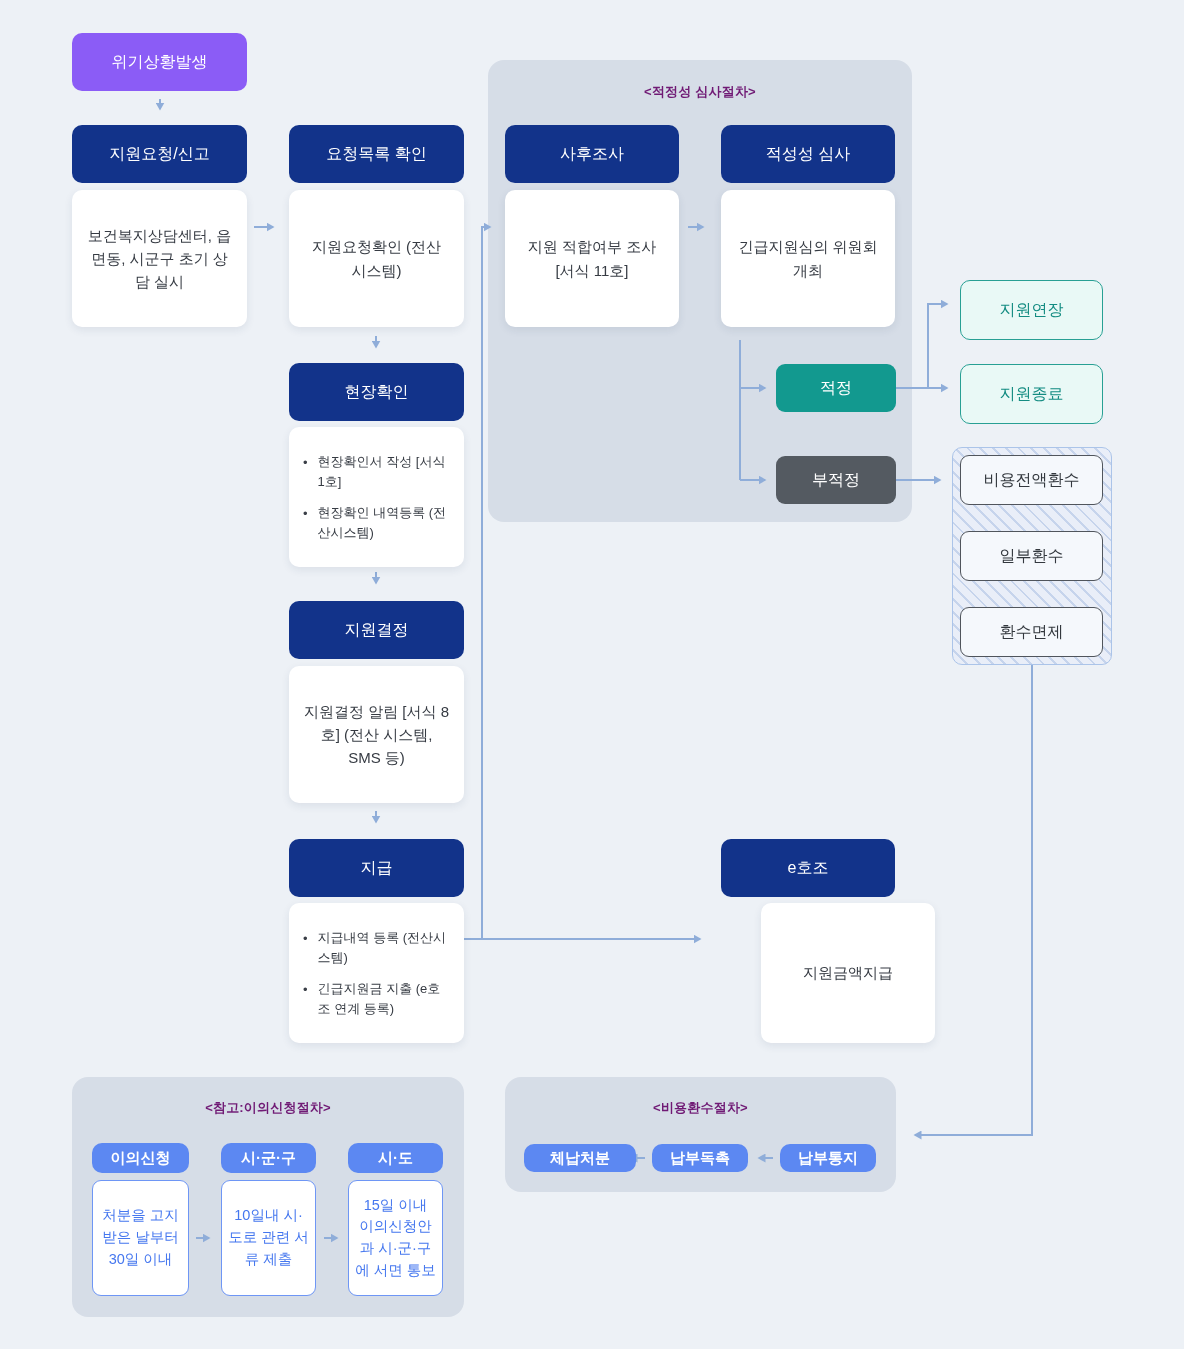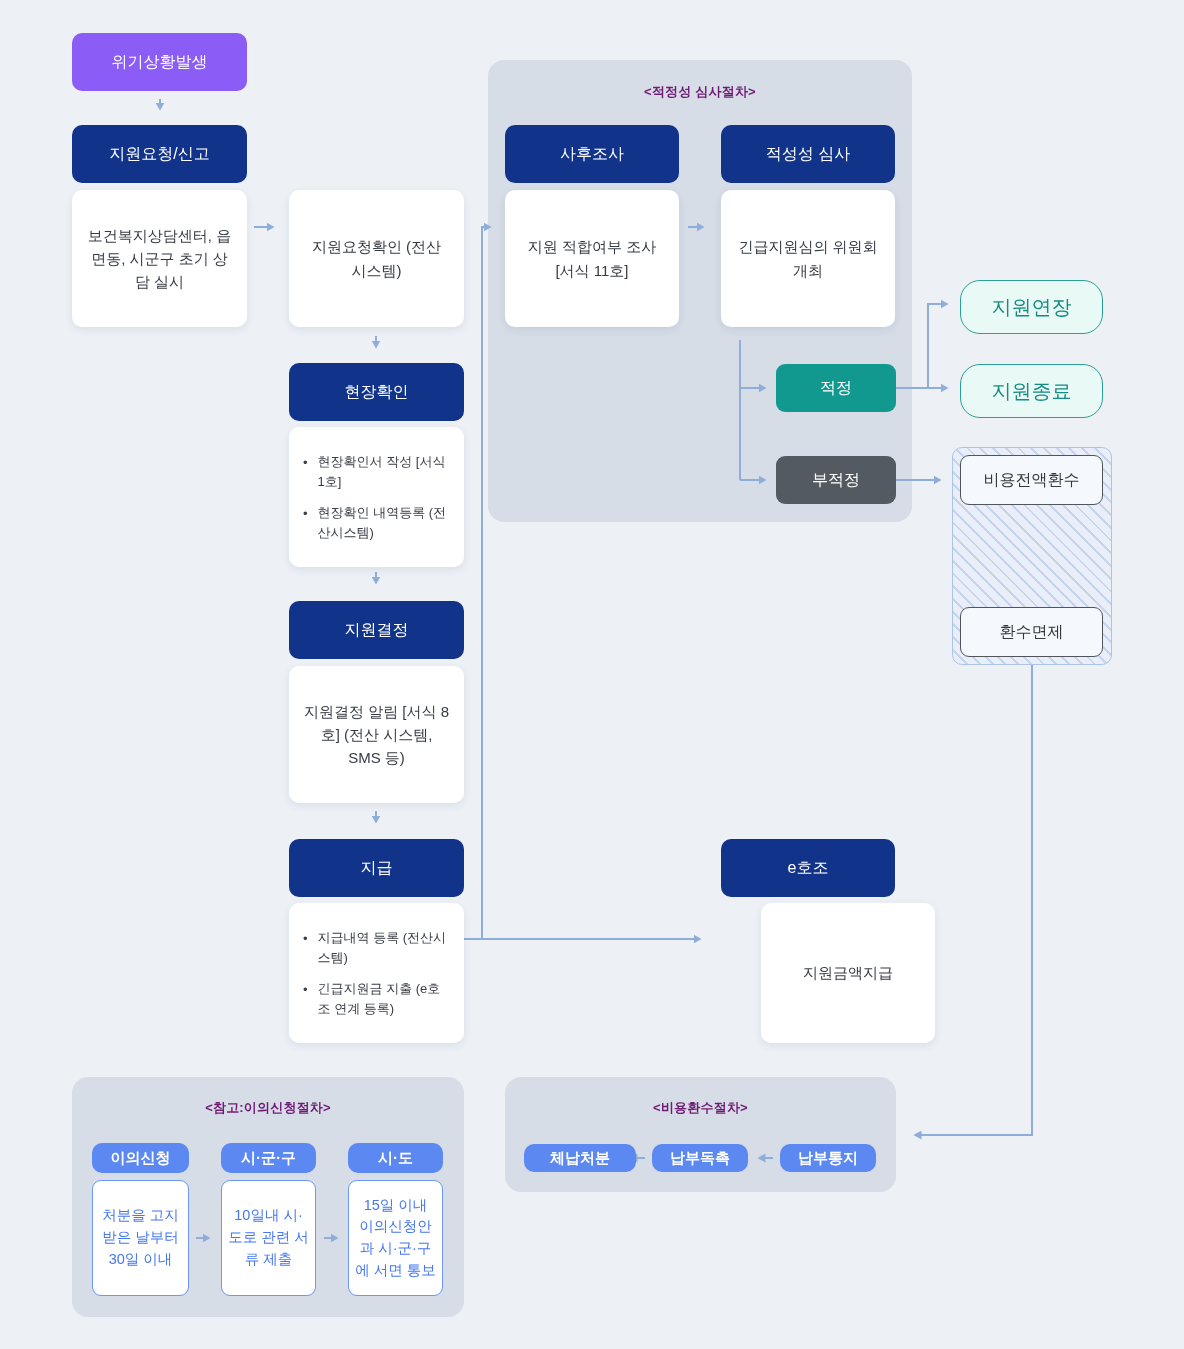--- a/index.html
+++ b/index.html
@@ -38,24 +38,24 @@
   }
   .bullet-text{font-size:13px;color:#363b43;line-height:1.5;text-align:left;}
   .chip{
     position:absolute;width:120px;height:48px;border-radius:9px;
     display:flex;align-items:center;justify-content:center;
     color:#fff;font-size:16px;
   }
   .chip.teal{background:#12998f;}
   .chip.gray{background:#545a61;}
   .mint-box{
-    position:absolute;width:143px;height:54px;border-radius:20px;
+    position:absolute;width:143px;height:60px;border-radius:10px;
     background:#e9f9f6;border:1.5px solid #28a094;box-sizing:border-box;
     display:flex;align-items:center;justify-content:center;
-    color:#148c82;font-size:20px;font-weight:500;
+    color:#148c82;font-size:16px;font-weight:500;
   }
   .hatch-panel{
     position:absolute;left:952px;top:447px;width:160px;height:218px;
     border-radius:10px;border:1px solid #abc4e9;box-sizing:border-box;
     background-color:#e9eef8;
     background-image:repeating-linear-gradient(45deg,#c6d4ec 0,#c6d4ec 2px,rgba(0,0,0,0) 2px,rgba(0,0,0,0) 9px);
   }
   .recovery-box{
     position:absolute;width:143px;height:50px;border-radius:9px;
     background:#f5f8fc;border:1.5px solid #50555c;box-sizing:border-box;
@@ -122,20 +122,21 @@
       <path d="M645,1158 H631" marker-end="url(#arr)"></path>
       <path d="M773,1158 H759" marker-end="url(#arr)"></path>
     </g>
   </svg>
 
   <div class="hdr bright" style="left:72px;top:33px;">위기상황발생</div>
 
   <div class="hdr navy" style="left:72px;top:125px;">지원요청/신고</div>
   <div class="body-box" style="left:72px;top:190px;height:137px;">보건복지상담센터, 읍면동, 시군구 초기 상담 실시</div>
 
+  <div class="hdr navy" style="left:289px;top:125px;">요청목록 확인</div>
   <div class="body-box" style="left:289px;top:190px;height:137px;">지원요청확인 (전산 시스템)</div>
 
   <div class="hdr navy" style="left:289px;top:363px;">현장확인</div>
   <div class="bullet-box" style="left:289px;top:427px;height:140px;">
     <div class="bullet-row">
       <span class="bullet-dot">•</span>
       <span class="bullet-text">현장확인서 작성 [서식1호]</span>
     </div>
     <div class="bullet-row">
       <span class="bullet-dot">•</span>
@@ -164,20 +165,21 @@
   <div class="hdr navy" style="left:721px;top:125px;width:174px;">적성성 심사</div>
   <div class="body-box" style="left:721px;top:190px;width:174px;height:137px;">긴급지원심의 위원회 개최</div>
 
   <div class="chip teal" style="left:776px;top:364px;">적정</div>
   <div class="chip gray" style="left:776px;top:456px;">부적정</div>
 
   <div class="mint-box" style="left:960px;top:280px;">지원연장</div>
   <div class="mint-box" style="left:960px;top:364px;">지원종료</div>
 
   <div class="recovery-box" style="left:960px;top:455px;">비용전액환수</div>
+  <div class="recovery-box" style="left:960px;top:531px;">일부환수</div>
   <div class="recovery-box" style="left:960px;top:607px;">환수면제</div>
 
   <div class="hdr navy" style="left:721px;top:839px;width:174px;">e호조</div>
   <div class="body-box" style="left:721px;top:903px;width:174px;height:140px;margin-left:40px;">지원금액지급</div>
 
   <div class="pill" style="left:92px;top:1143px;width:97px;">이의신청</div>
   <div class="appeal-box" style="left:92px;top:1180px;height:116px;width:97px;">처분을 고지 받은 날부터 30일 이내</div>
 
   <div class="pill" style="left:221px;top:1143px;width:95px;">시·군·구</div>
   <div class="appeal-box" style="left:221px;top:1180px;height:116px;width:95px;">10일내 시·도로 관련 서류 제출</div>

